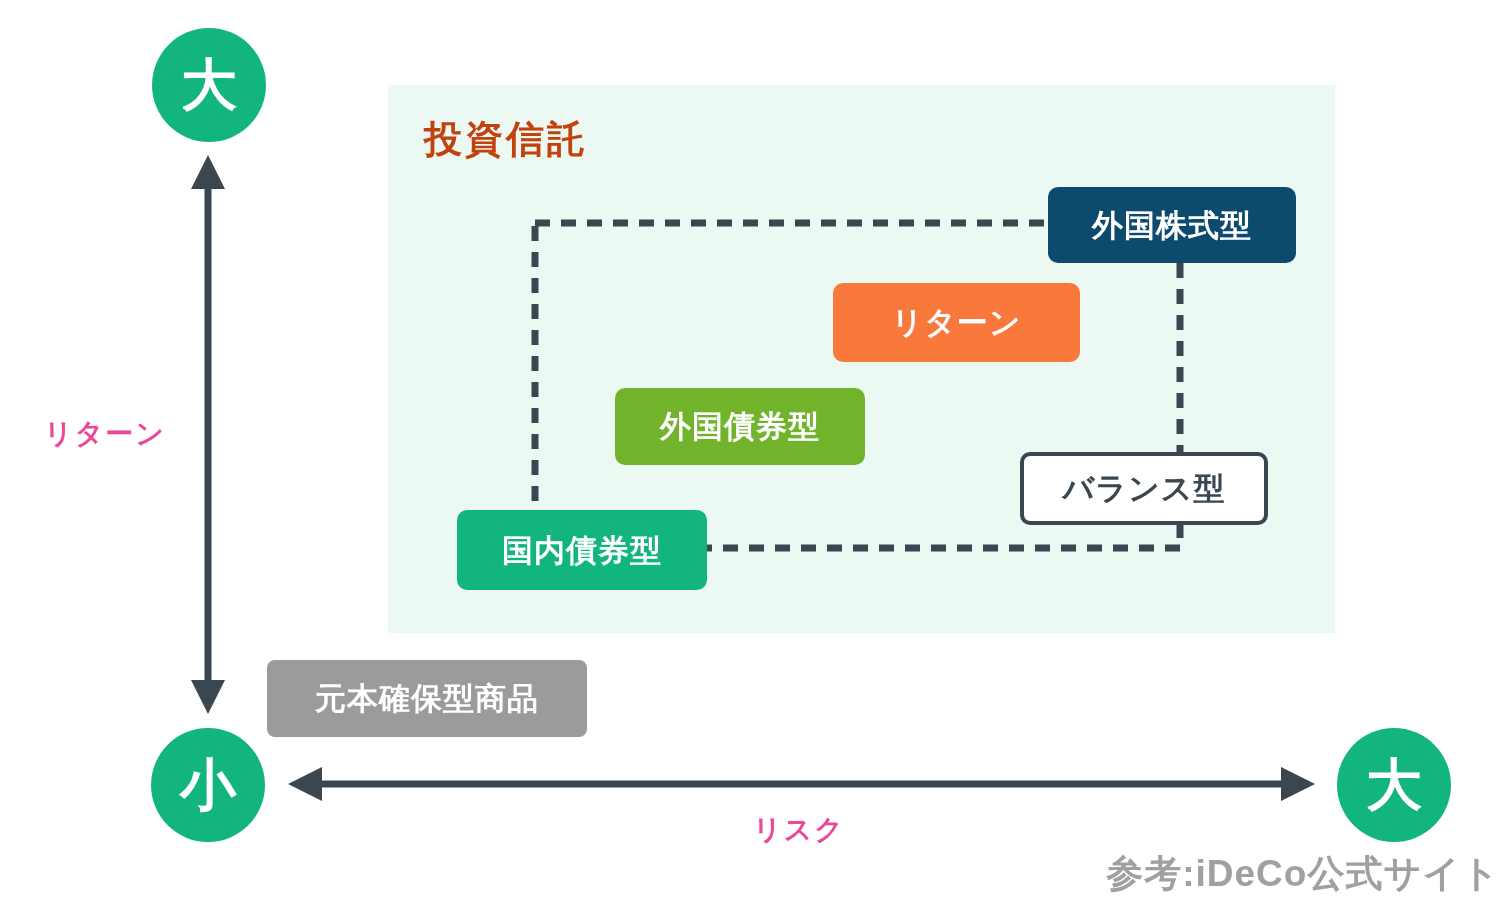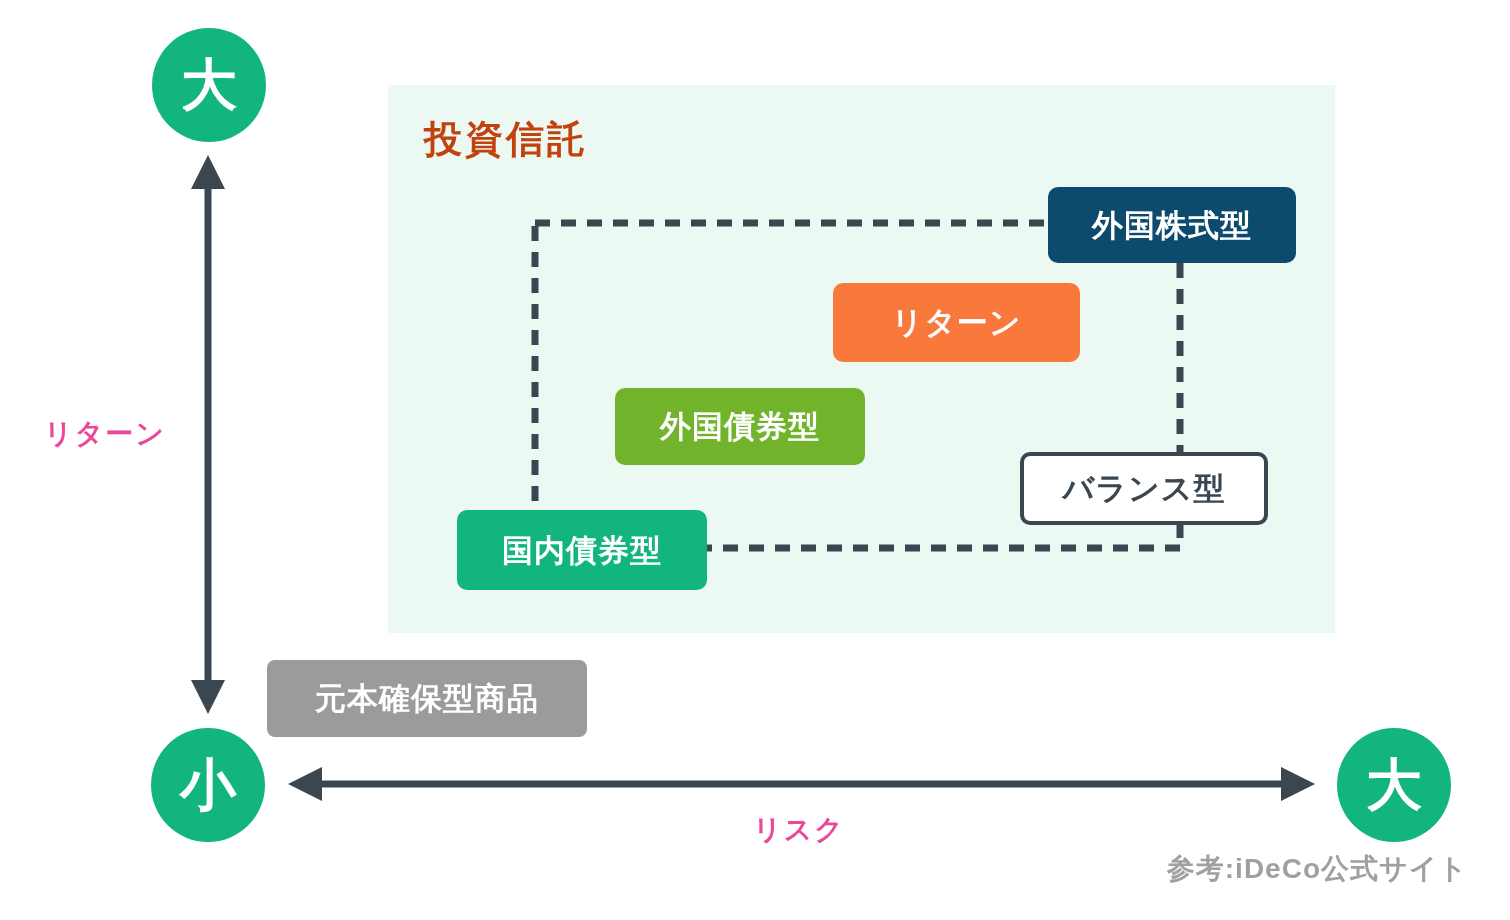--- a/index.html
+++ b/index.html
@@ -25,22 +25,22 @@
   .circle{
     position:absolute;z-index:2;width:114px;height:114px;border-radius:50%;
     display:flex;align-items:center;justify-content:center;
     color:#ffffff;font-size:56px;font-weight:bold;line-height:1;
   }
   .axis-label{
     position:absolute;z-index:2;font-size:28px;font-weight:bold;color:#ec4899;
     letter-spacing:2px;line-height:1;
   }
   .caption{
-    position:absolute;z-index:2;left:1058px;top:852px;width:410px;text-align:right;
-    font-size:28px;font-weight:bold;color:#9fa0a0;letter-spacing:1px;line-height:1.2;
+    position:absolute;z-index:2;left:1090px;top:852px;width:410px;text-align:right;
+    font-size:37px;font-weight:bold;color:#9fa0a0;letter-spacing:1px;line-height:1.2;
   }
 </style>
 </head>
 <body>
 
 <div class="stage">
 
   <div class="mint"></div>
   <div class="region-title">投資信託</div>
 

